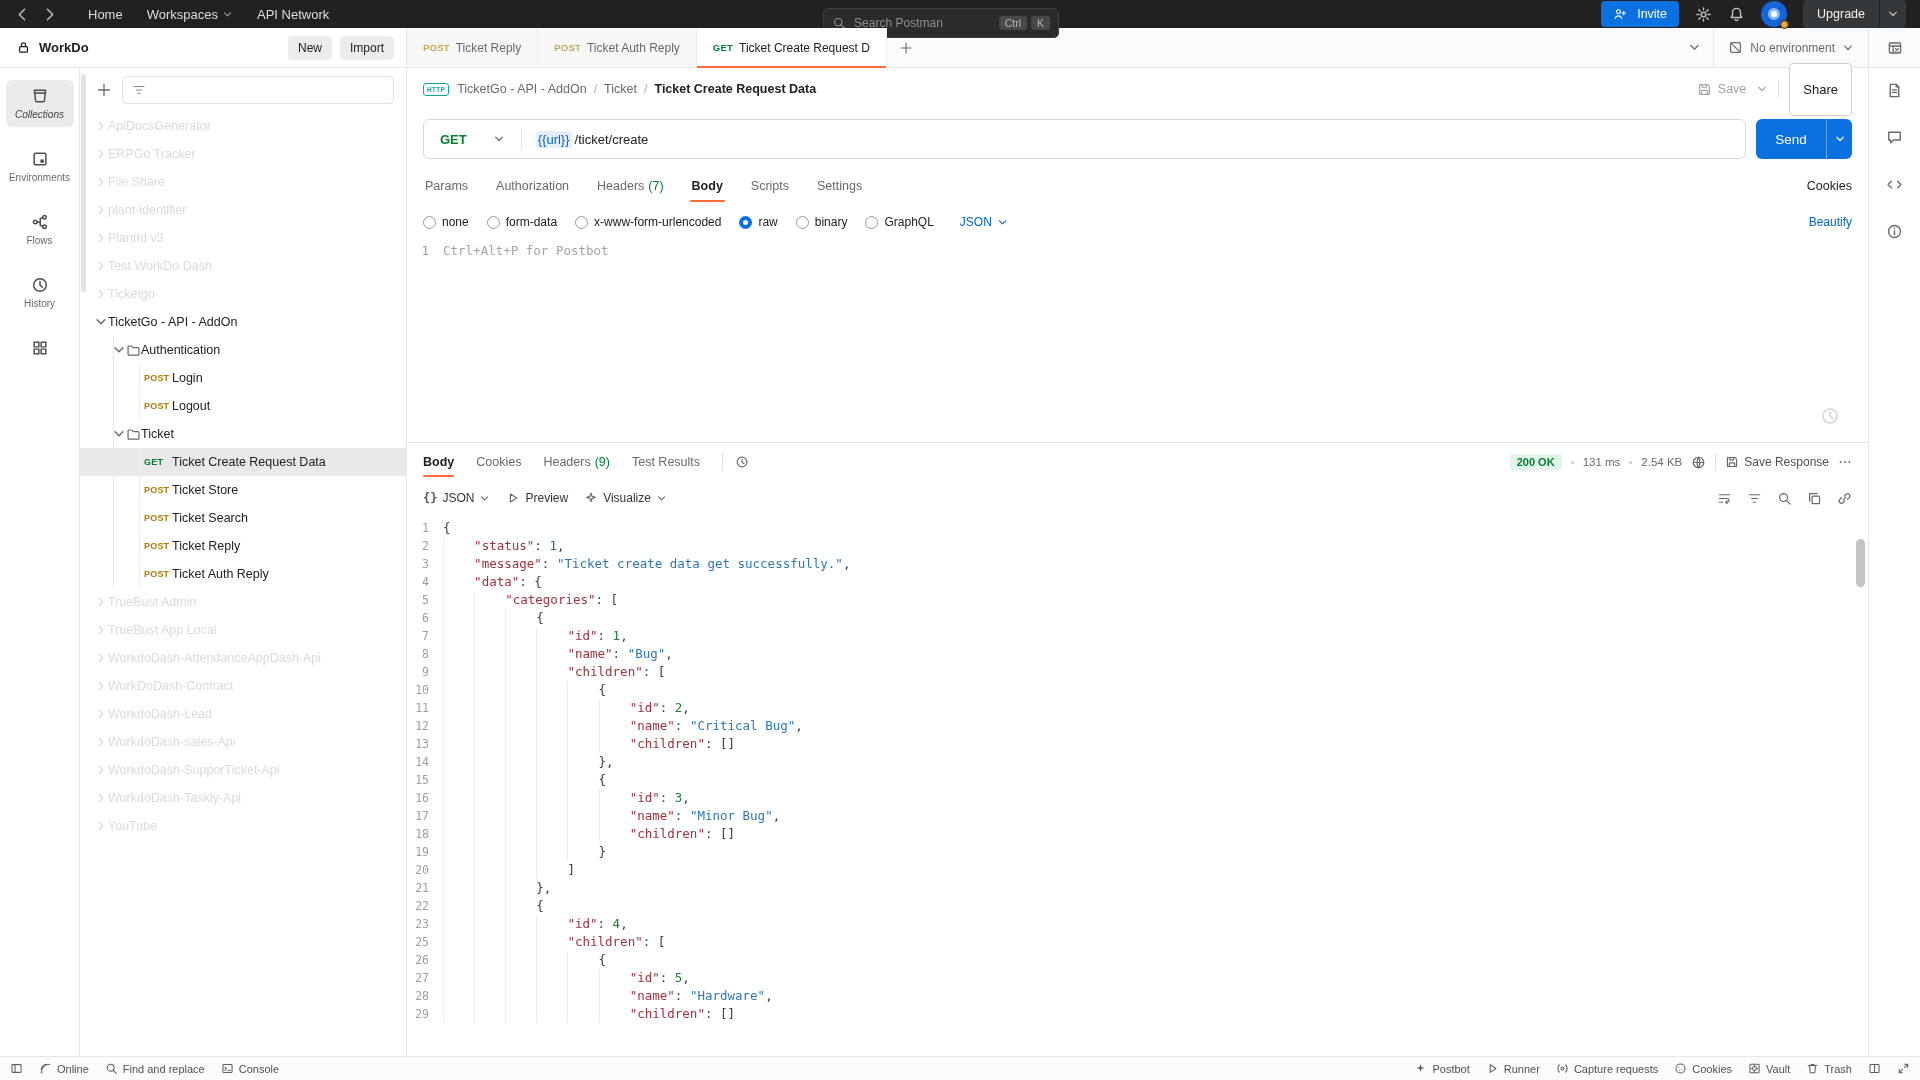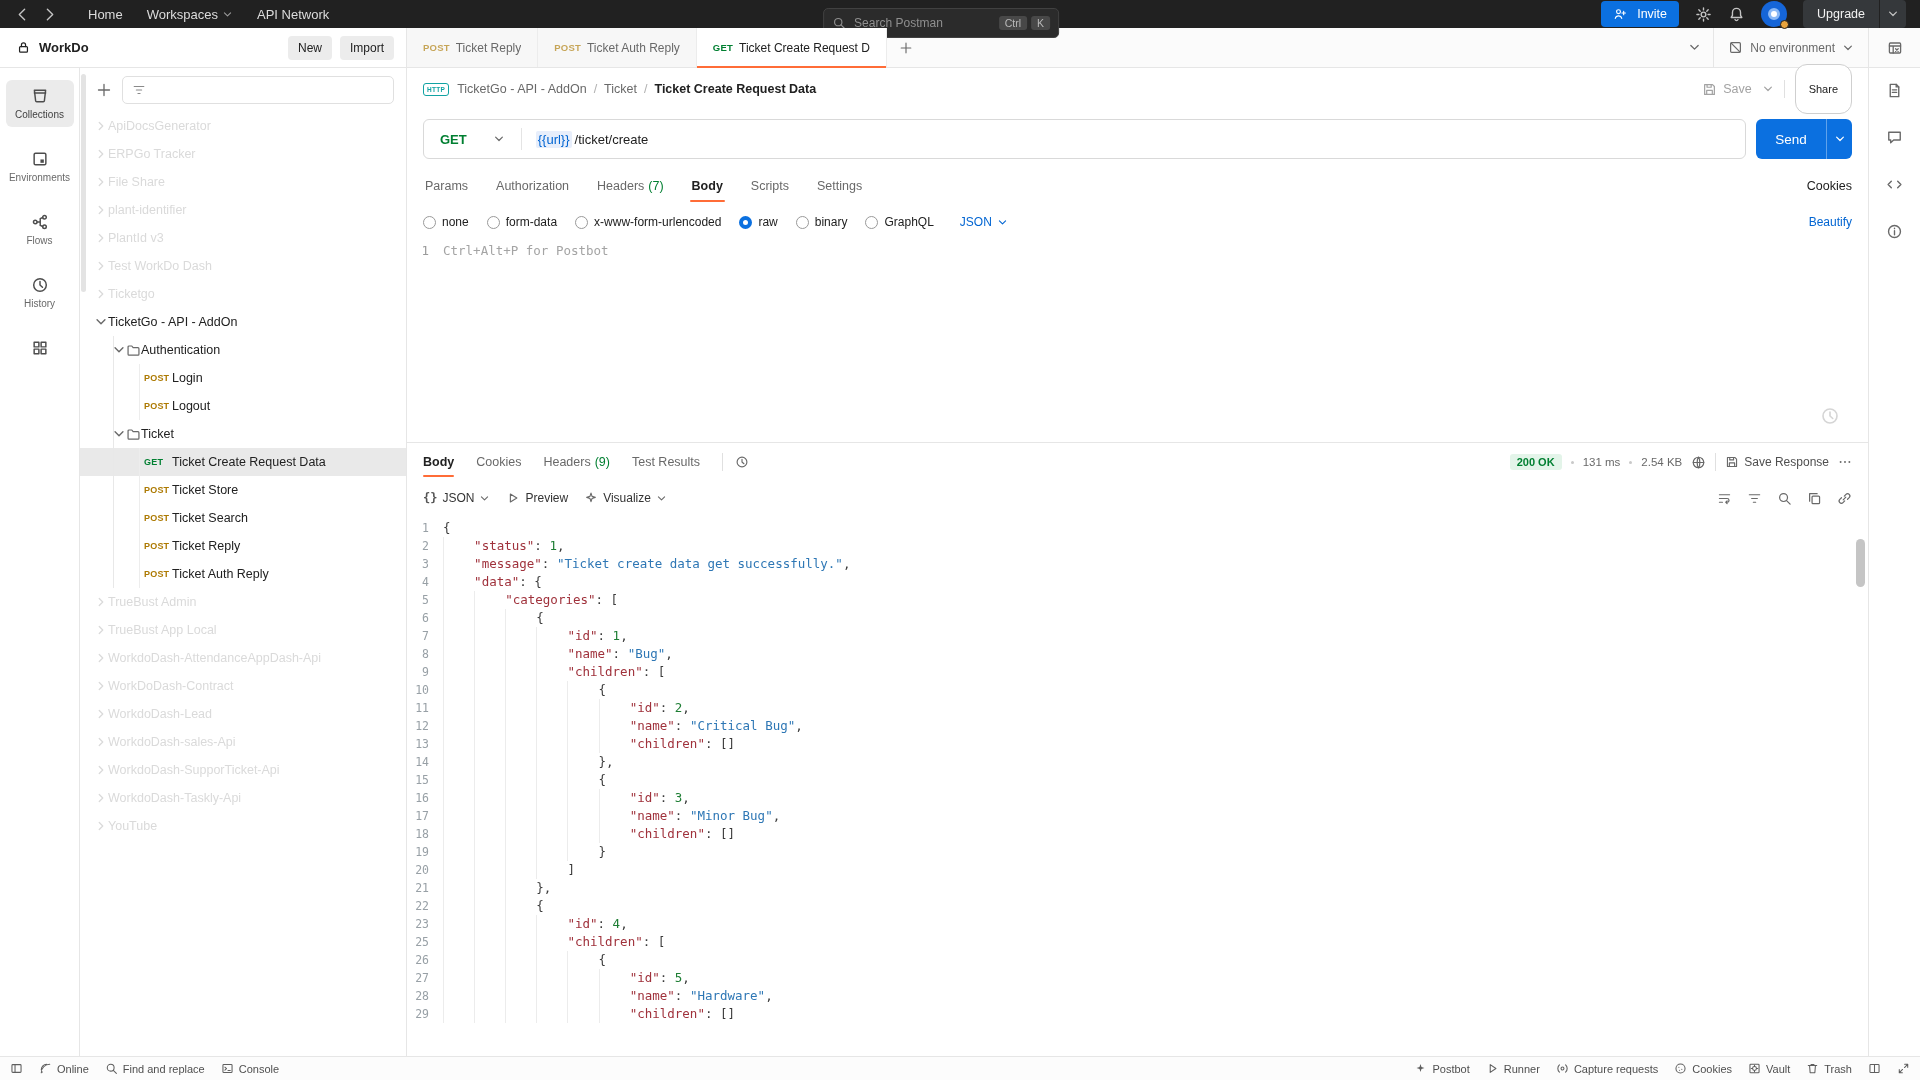--- a/index.html
+++ b/index.html
@@ -45,21 +45,21 @@
   .tab-add { display:flex; align-items:center; padding:0 12px; color:#696969; }
   .tab-spacer { flex:1; }
   .tab-overflow { display:flex; align-items:center; padding:0 12px; color:#696969; }
   .envsel { display:flex; align-items:center; gap:7px; padding:0 14px; border-left:1px solid #e6e6e6; color:#696969; font-size:12px; }
   .railtop { width:52px; flex:0 0 auto; border-left:1px solid #e6e6e6; display:flex; align-items:center; justify-content:center; color:#696969; }
 
   
   .content { flex:1; display:flex; min-height:0; }
   .rail { width:80px; flex:0 0 auto; border-right:1px solid #e6e6e6; display:flex; flex-direction:column; align-items:center; padding-top:12px; gap:16px; }
   .rail-item { display:flex; flex-direction:column; align-items:center; gap:4px; width:68px; padding:7px 2px; border-radius:6px; color:#4d4d4d; }
-  .rail-item.active { background:#ebebeb; }
+  .rail-item.active { background:#ebebeb;font-style:italic; }
   .rail-item .lbl { font-size:10px; color:#3f3f3f; }
   .rail-item:not(.active) .lbl { color:#696969; }
 
   .sidebar { width:327px; flex:0 0 auto; border-right:1px solid #e6e6e6; position:relative; overflow:hidden; }
   .sb-scrollthumb { position:absolute; left:1px; top:6px; width:5px; height:218px; background:#e3e3e3; border-radius:3px; }
   .sb-controls { height:44px; display:flex; align-items:center; gap:10px; padding:0 12px 0 16px; }
   .sb-filter { flex:1; height:28px; border:1px solid #e0e0e0; border-radius:5px; display:flex; align-items:center; padding:0 9px; color:#8a8a8a; }
   .tree-row { height:28px; display:flex; align-items:center; gap:0; font-size:12.5px; color:#212121; position:relative; cursor:default; }
   .tree-row.faded { color:#dadada; }
   .tree-row.faded .ic { color:#dadada; }
@@ -73,21 +73,21 @@
 
   .main { flex:1; min-width:0; display:flex; flex-direction:column; }
   .crumbrow { height:42px; flex:0 0 auto; display:flex; align-items:center; gap:8px; padding:0 16px; }
   .http-badge { border:1.5px solid #11a3a3; color:#11a3a3; font-size:6.5px; font-weight:700; border-radius:3px; padding:2px 3px; letter-spacing:.3px; }
   .crumbs { display:flex; align-items:center; gap:7px; font-size:12.5px; color:#696969; }
   .crumbs .sep { color:#b0b0b0; }
   .crumbs .last { color:#212121; font-weight:700; }
   .crumb-right { margin-left:auto; display:flex; align-items:center; gap:10px; }
   .save-grp { display:flex; align-items:center; gap:6px; color:#a3a3a3; font-size:12.5px; }
   .vdiv { width:1px; height:18px; background:#e0e0e0; }
-  .share-btn { border:1px solid #cfcfcf; background:#fff; border-radius:12px; font-size:11px; padding:18px 13px; font-family:inherit; color:#212121; }
+  .share-btn { border:1px solid #cfcfcf; background:#fff; border-radius:4px; font-size:13px; padding:18px 13px; font-family:inherit; color:#212121; }
 
   .urlrow { height:58px; flex:0 0 auto; display:flex; align-items:center; gap:10px; padding:0 16px; }
   .urlbox { flex:1; height:40px; border:1px solid #d9d9d9; border-radius:6px; display:flex; align-items:center; background:#fff; }
   .method { display:flex; align-items:center; gap:26px; padding:0 16px; color:#007f31; font-weight:700; font-size:13px; }
   .method .ic { color:#696969; }
   .url-div { width:1px; align-self:stretch; margin:8px 0; background:#e4e4e4; }
   .urltext { padding:0 14px; font-size:13px; display:flex; align-items:center; gap:3px; }
   .urlvar { color:#0265d2; background:#e7eefb; border-radius:2px; padding:1px 2px; }
   .send-btn { width:96px; height:40px; background:#0b70e0; border:none; border-radius:6px; color:#fff; font-size:13.5px; font-family:inherit; display:flex; align-items:center; }
   .send-label { flex:1; text-align:center; }

